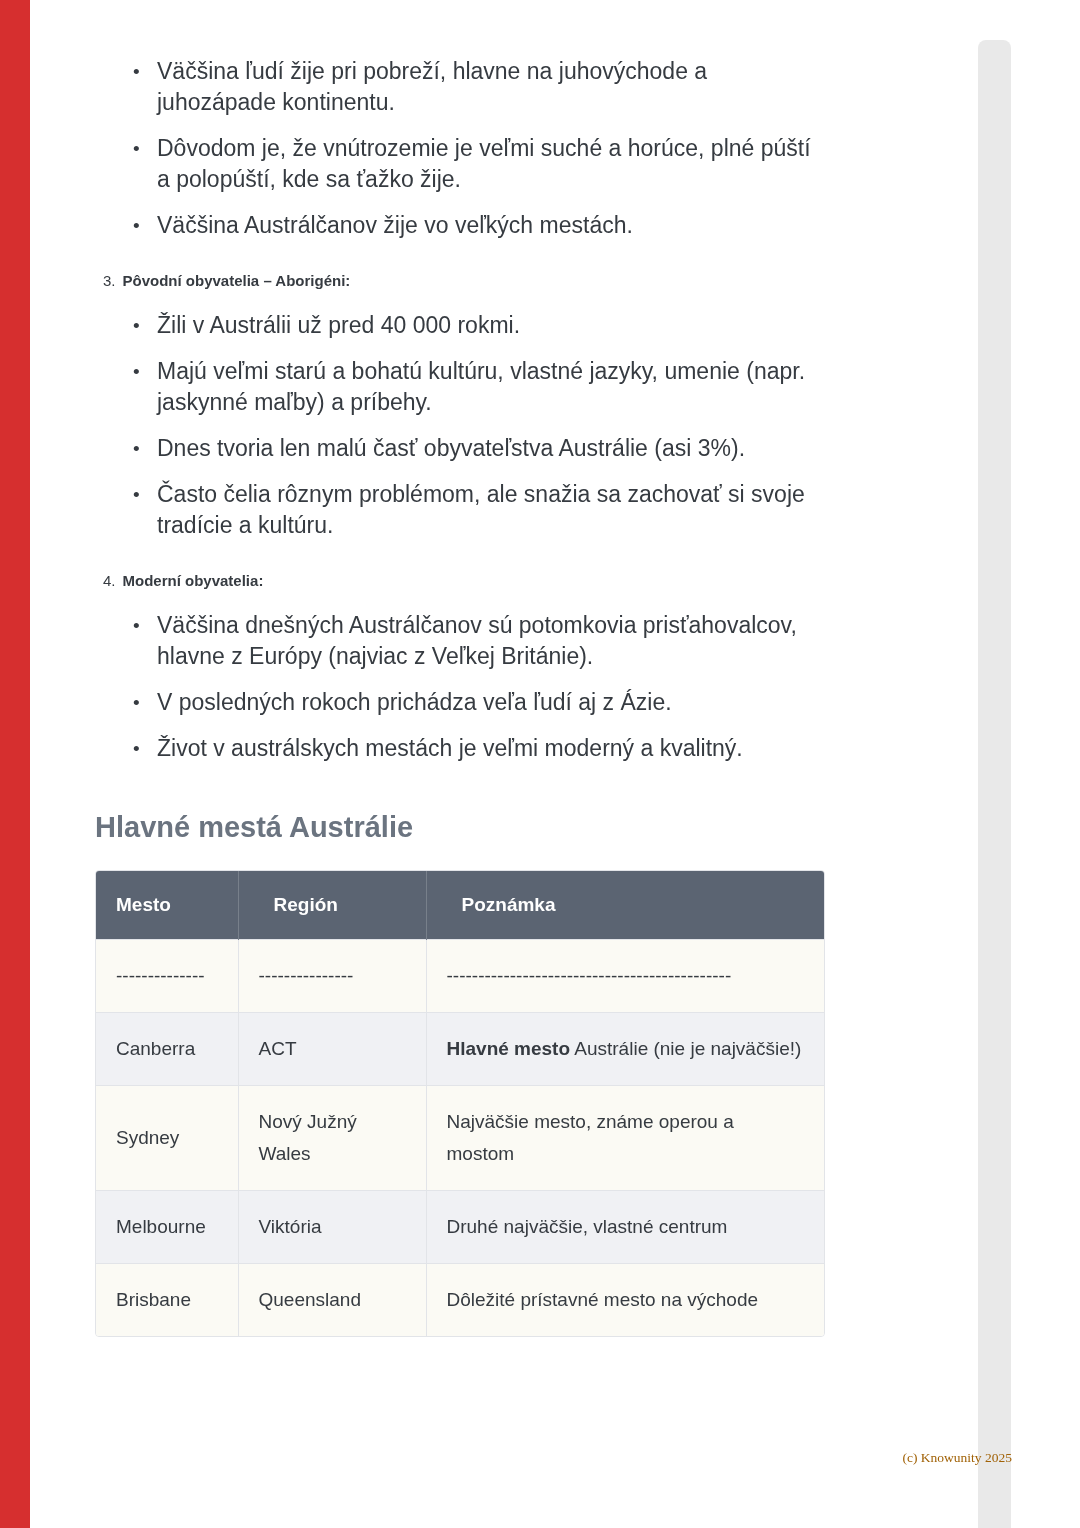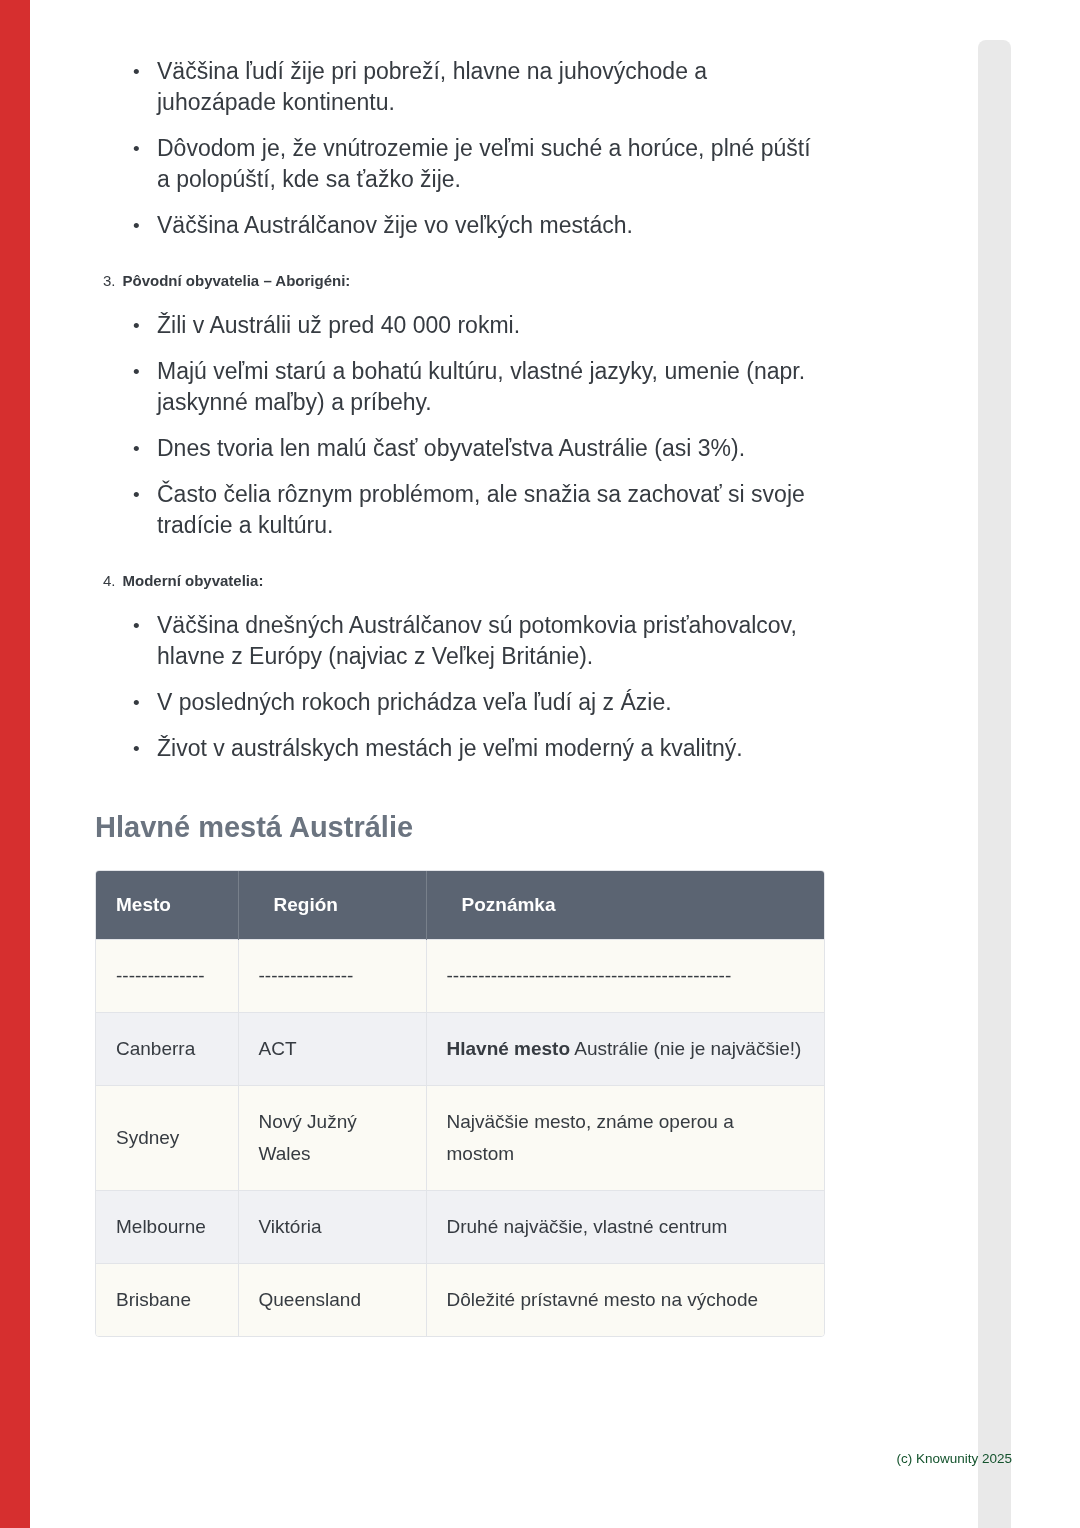--- a/index.html
+++ b/index.html
@@ -93,22 +93,23 @@
   tbody td + td { border-left: 1px solid #e2e4e8; }
   tbody tr:nth-child(odd)  { background: #fbfaf4; }
   tbody tr:nth-child(even) { background: #f0f1f4; }
   tr.sep-row td { word-break: break-all; vertical-align: top; }
   td strong { font-weight: bold; }
   .footer {
     position: absolute;
     right: 68px;
     bottom: 62px;
     font-size: 13.5px;
-    color: #14532d;
+    color: #a16207;
     z-index: 2;
+    font-family: Liberation Serif, serif;
   }
 </style>
 </head>
 <body>
 
 <div class="red-strip"></div>
 <div class="scrollbar-track"></div>
 
 <main class="content">
 

